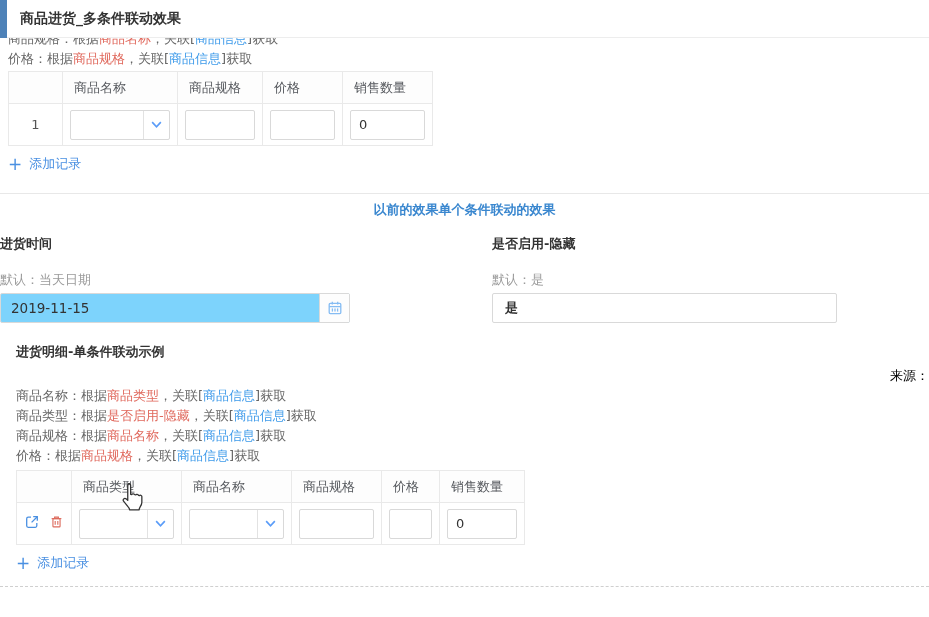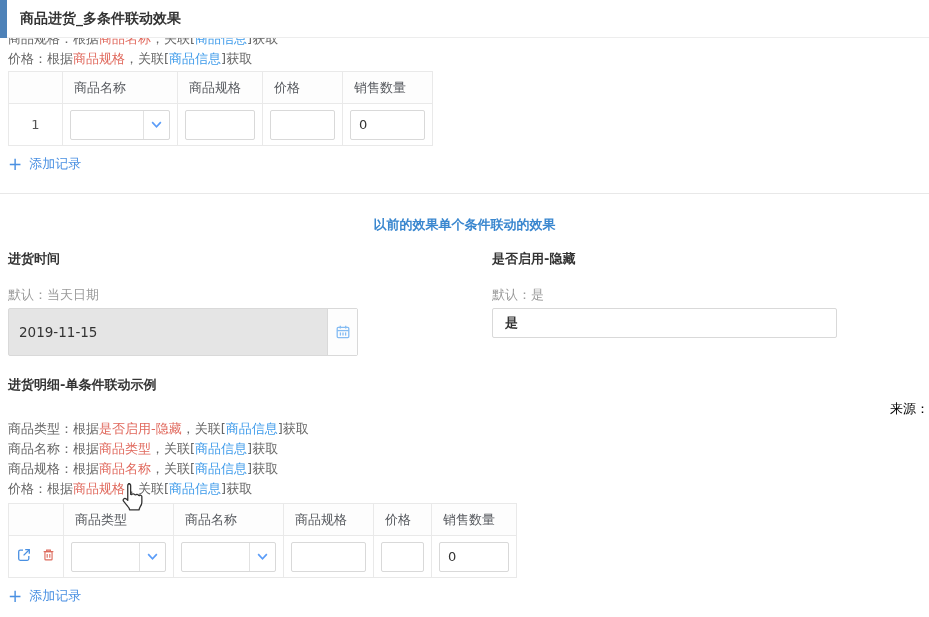--- a/index.html
+++ b/index.html
@@ -41,40 +41,40 @@
     display:flex; background:#fff; cursor:pointer; }
   .select .sel-val { flex:1; }
   .select .sel-caret { width:26px; border-left:1px solid #e2e2e2;
     display:flex; align-items:center; justify-content:center; }
 
   .add-record { display:flex; align-items:center; gap:7px; color:#4a90e2;
     margin-top:9px; cursor:pointer; width:max-content; }
   .add-record .plus { font-size:17px; line-height:15px; }
 
   .hr { border:none; border-top:1px solid #e8e8e8; margin:20px 0 0 0; }
-  .banner { text-align:center; color:#3a87cf; font-weight:bold; margin-top:22px; font-size:13px; }
+  .banner { text-align:center; color:#3a87cf; font-weight:bold; margin-top:7px; font-size:13px; }
 
   
   .fields { display:flex; margin-top:16px; }
-  .col-left { width:492px; padding-left:8px; }
+  .col-left { width:492px; }
   .col-right { width:437px; }
   .field-label { font-weight:bold; color:#333; font-size:13px; line-height:17px; }
   .field-hint { color:#9b9b9b; margin-top:20px; line-height:16px; }
-  .date-wrap { margin-top:5px; width:350px; height:48px; border:1px solid #d9d9d9;
-    border-radius:2px; display:flex; background:#e5e5e5; }
+  .date-wrap { margin-top:5px; width:350px; height:30px; border:1px solid #d9d9d9;
+    border-radius:2px; display:flex; background:#7dd3fc; }
   .date-text { flex:1; border:none; padding:0 10px; font-size:13.5px; color:#333;
     outline:none; background:transparent; font-family:inherit; }
   .cal-btn { width:30px; border-left:1px solid #d9d9d9; display:flex;
     align-items:center; justify-content:center; background:#fdfdfd; cursor:pointer; }
   .plain-ipt { margin-top:5px; width:345px; height:30px; border:1px solid #d9d9d9;
     border-radius:2px; padding:0 12px; font-size:13px; color:#333; font-weight:bold;
     outline:none; background:#fff; font-family:inherit; }
 
   
-  .sec2 { margin-top:20px; padding-left:8px; }
+  .sec2 { margin-top:20px; padding-left:16px; }
   .source { color:#000000; margin-top:8px; line-height:16px;text-align:right; }
   .rules { margin-top:2px; }
 
   .dashed { border:none; border-top:1px dashed #cfcfcf; margin:14px 0 0 0; }
   .submit { display:block; margin:13px 0 0 14px; width:118px; height:29px;
     background:#6cb5f6; color:#fff; border:none; border-radius:4px;
     font-size:14px; font-family:inherit; cursor:pointer; }
 
   .cursor-overlay { position:absolute; left:118px; top:481px; z-index:9; pointer-events:none; }
 </style>
@@ -165,24 +165,24 @@
       <input class="plain-ipt" value="是" style="">
     </div>
   </div>
 
   <div class="sec2">
     <div class="field-label">进货明细-单条件联动示例</div>
     <div class="source">来源：</div>
 
     <div class="rules">
       <p class="desc">
+        <span>商品名称：根据</span><span class="seg-red">商品类型</span><span>，关联[</span><span class="seg-blue">商品信息</span><span>]获取</span>
+      </p>
+      <p class="desc">
         <span>商品类型：根据</span><span class="seg-red">是否启用-隐藏</span><span>，关联[</span><span class="seg-blue">商品信息</span><span>]获取</span>
-      </p>
-      <p class="desc">
-        <span>商品名称：根据</span><span class="seg-red">商品类型</span><span>，关联[</span><span class="seg-blue">商品信息</span><span>]获取</span>
       </p>
       <p class="desc">
         <span>商品规格：根据</span><span class="seg-red">商品名称</span><span>，关联[</span><span class="seg-blue">商品信息</span><span>]获取</span>
       </p>
       <p class="desc">
         <span>价格：根据</span><span class="seg-red">商品规格</span><span>，关联[</span><span class="seg-blue">商品信息</span><span>]获取</span>
       </p>
     </div>
 
     <table class="grid" style="margin-top:4px">

